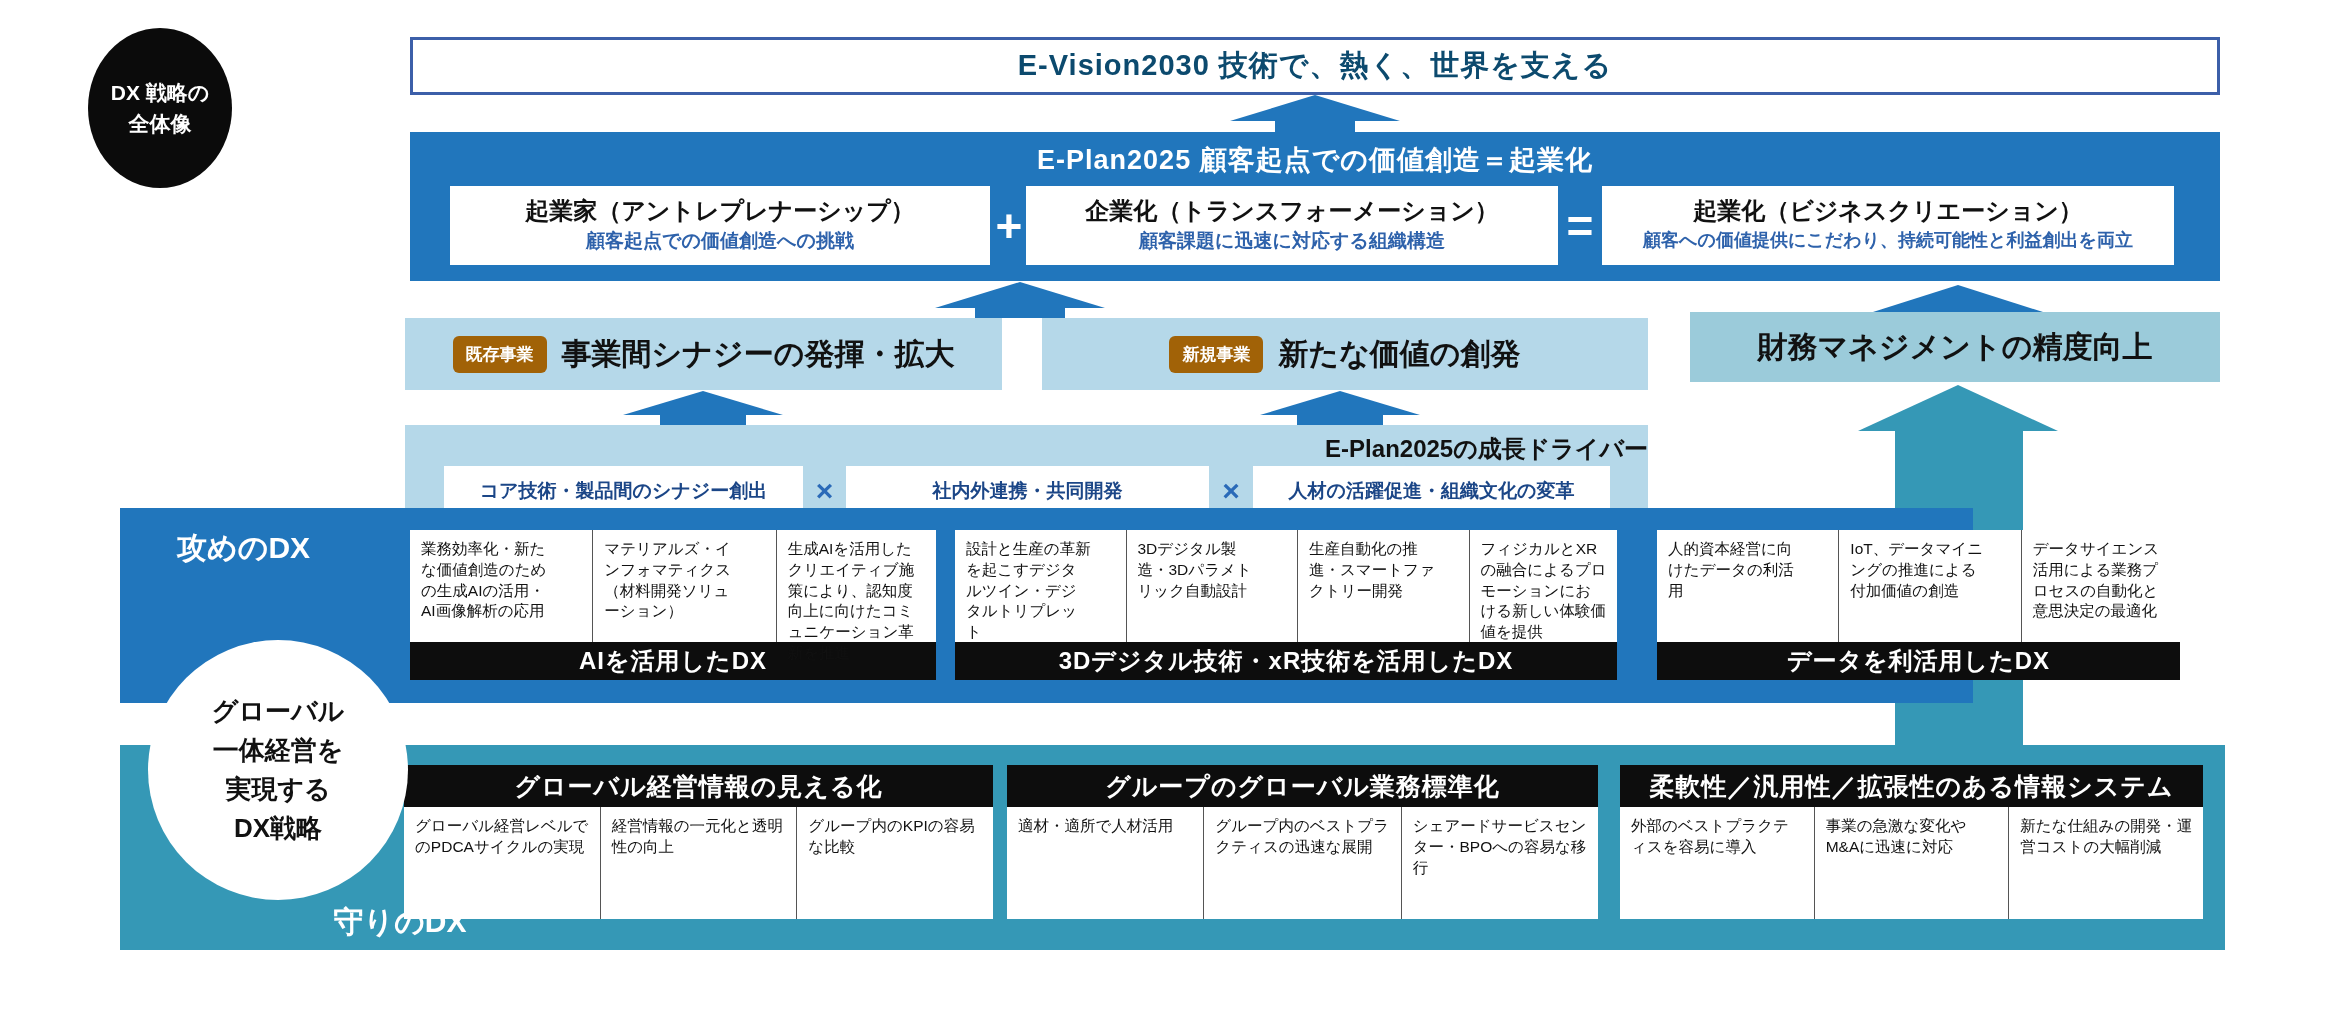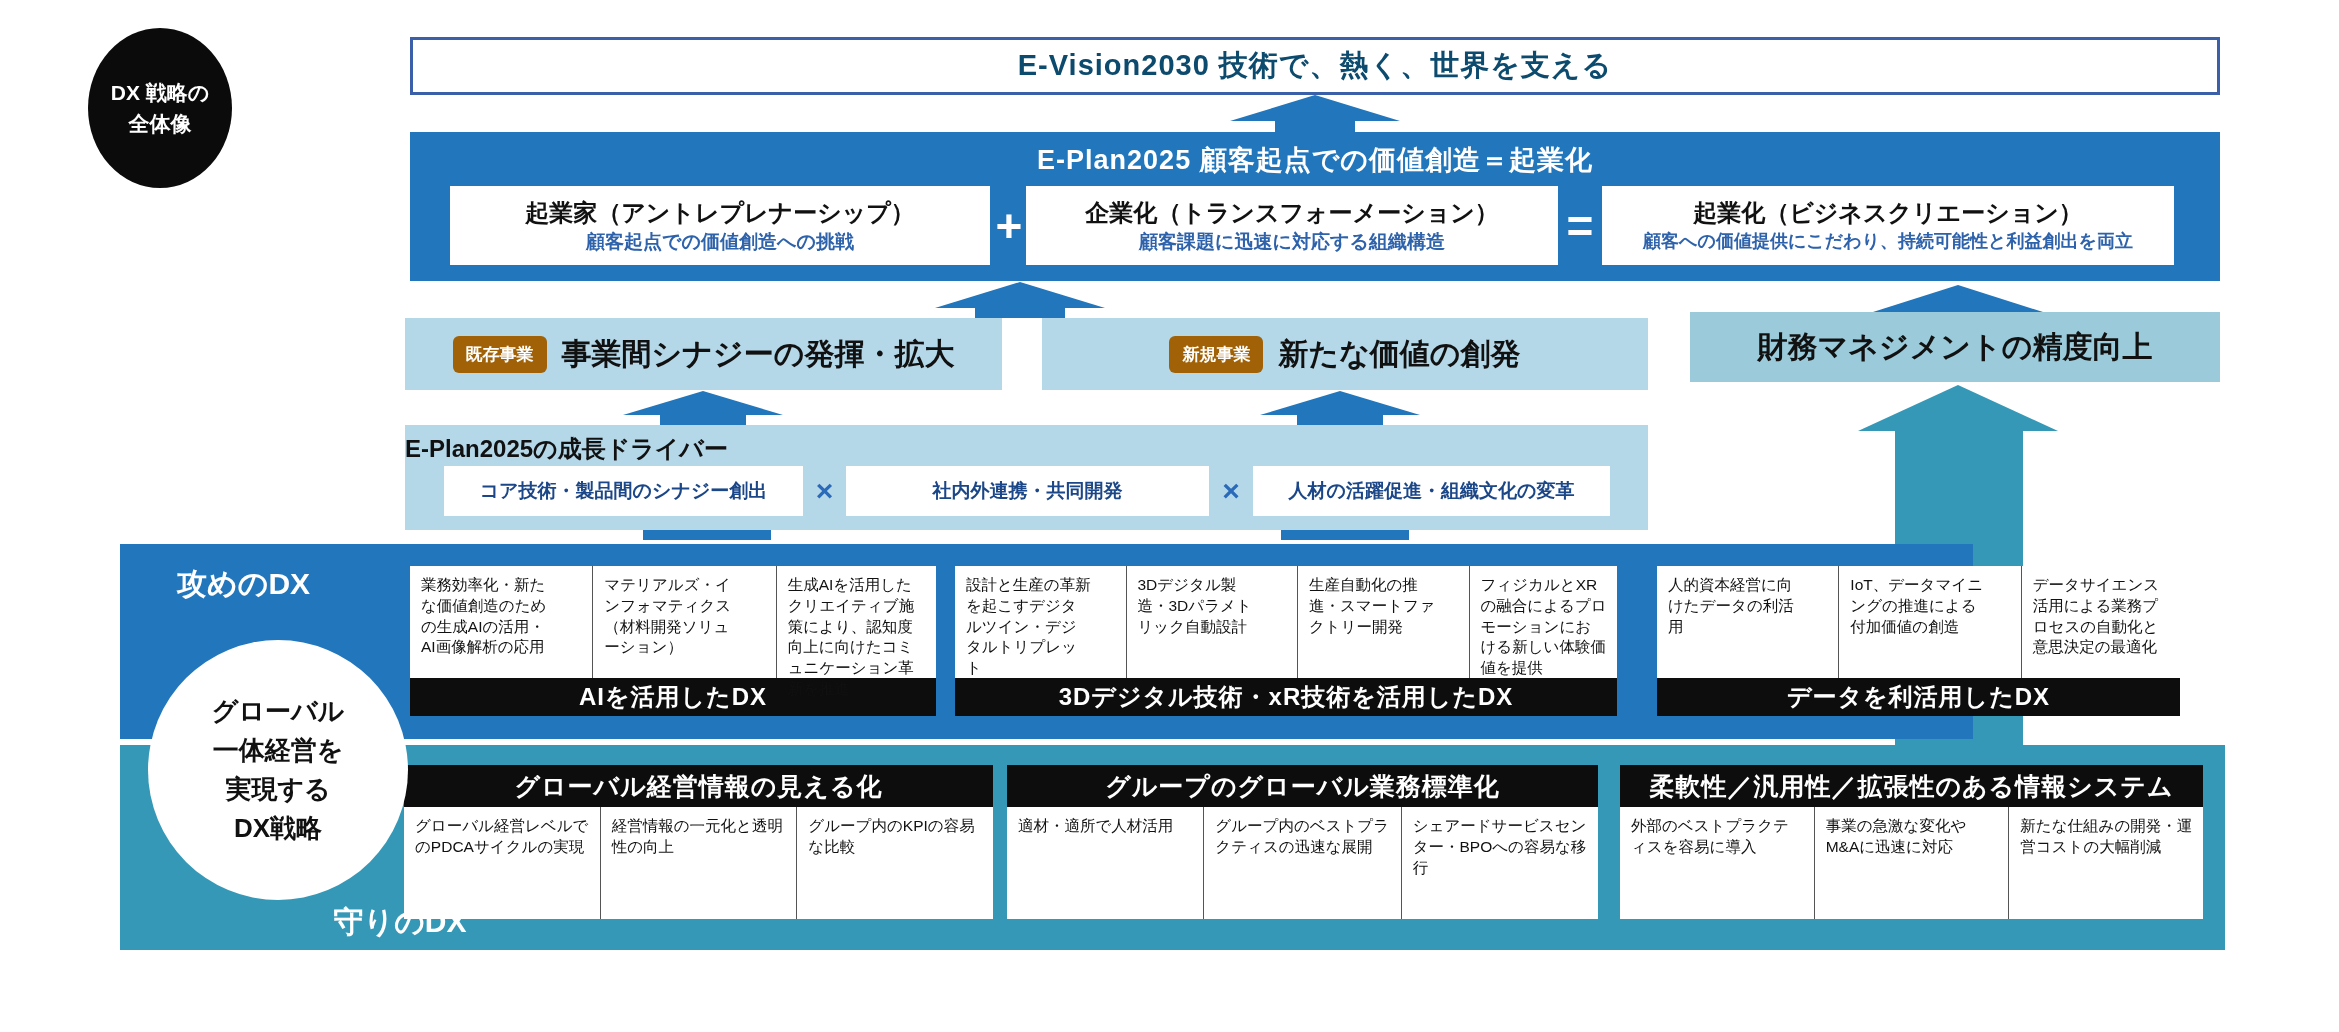--- a/index.html
+++ b/index.html
@@ -34,20 +34,21 @@
   
   .plan-band { left:410px; top:132px; width:1810px; height:149px; background:#2176bc; }
   .plan-title {
     position:absolute; left:0; top:10px; width:100%; text-align:center;
     color:#fff; font-size:27px; font-weight:800; letter-spacing:1px;
   }
   .plan-box {
     position:absolute; top:54px; height:79px; background:#fff;
     display:flex; flex-direction:column; align-items:center; justify-content:center;
     text-align:center;
+    font-family:Liberation Mono, monospace;
   }
   .plan-box .t { font-size:24px; font-weight:800; color:#111; line-height:1.3; }
   .plan-box .s { font-size:19px; font-weight:700; color:#2e62ab; line-height:1.3; margin-top:2px; }
   .op {
     position:absolute; top:54px; height:79px; display:flex; align-items:center;
     justify-content:center; color:#fff; font-size:46px; font-weight:900;
   }
 
   
   .mid-band {
@@ -61,35 +62,35 @@
   .mid-title { font-size:30px; font-weight:800; color:#111; white-space:nowrap; }
   .finance-box {
     left:1690px; top:312px; width:530px; height:70px; background:#9bcbda;
     display:flex; align-items:center; justify-content:center;
     font-size:30px; font-weight:800; color:#111;
   }
 
   
   .growth-band { left:405px; top:425px; width:1243px; height:105px; background:#b5d8e9; }
   .growth-title {
-    position:absolute; left:0; top:8px; width:100%; text-align:left;
+    position:absolute; left:0; top:8px; width:100%; text-align:right;
     font-size:24px; font-weight:800; color:#111;
   }
   .growth-box {
     position:absolute; top:41px; height:50px; background:#fff;
     display:flex; align-items:center; justify-content:center;
     font-size:19px; font-weight:800; color:#1b4687; white-space:nowrap;
   }
   .growth-x {
     position:absolute; top:41px; height:50px; display:flex; align-items:center;
     justify-content:center; color:#2a6ab8; font-size:30px; font-weight:700;
   }
 
   
-  .offense-band { left:120px; top:544px; width:1853px; height:195px; background:#2176bc; z-index:1; }
+  .offense-band { left:120px; top:508px; width:1853px; height:195px; background:#2176bc; z-index:1; }
   .defense-band { left:120px; top:745px; width:2105px; height:205px; background:#3598b6; z-index:1; }
   .band-label { position:absolute; color:#fff; font-size:30px; font-weight:800; white-space:nowrap; }
 
   .dx-group { position:absolute; top:22px; height:150px; }
   .dx-cells { height:112px; background:#fff; display:flex; box-sizing:border-box;gap:23px; }
   .dx-footer {
     height:38px; background:#0d0d0d; color:#fff; display:flex; align-items:center;
     justify-content:center; font-size:24px; font-weight:800; letter-spacing:1px;
   }
   .cell {

